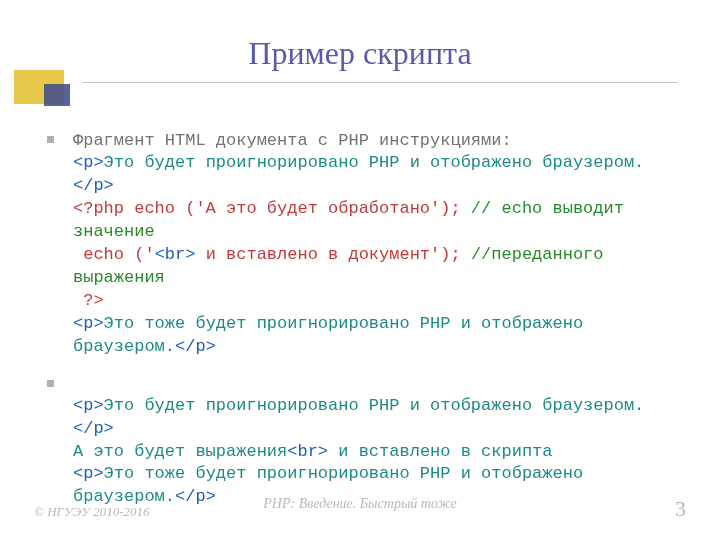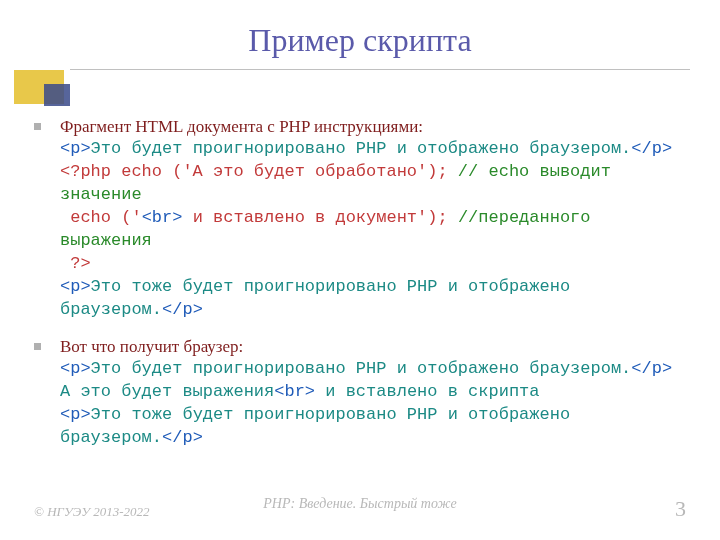--- a/index.html
+++ b/index.html
@@ -7,21 +7,21 @@
       width: 720px;
       height: 540px;
       background: #ffffff;
       font-family: 'Times New Roman', serif;
       position: relative;
       overflow: hidden;
     }
     .slide {
       width: 100%;
       height: 100%;
-      padding: 0;
+      padding: 13px;
     }
     .title-area {
       position: relative;
       height: 80px;
       text-align: center;
     }
     .title {
       font-size: 32px;
       color: #5a5aaa;
       font-weight: normal;
@@ -68,22 +68,22 @@
     }
     .bullet-marker {
       position: absolute;
       left: -26px;
       top: 7px;
       width: 7px;
       height: 7px;
       background: #b0b0b0;
     }
     .intro-text {
-      font-family: Liberation Serif, serif;
-      color: #7f1d1d;
+      font-family: Liberation Mono, monospace;
+      color: #737373;
     }
     .code-block {
       font-family: 'Consolas', 'Courier New', monospace;
       font-size: 17px;
       line-height: 1.35;
       white-space: pre-wrap;
       word-wrap: break-word;
     }
     .c-blue  { color: #1f5bb8; }
     .c-red   { color: #c23a3a; }
@@ -142,27 +142,27 @@
       <span class="intro-text">Фрагмент HTML документа с PHP инструкциями:</span><br>
       <div class="code-block"><span class="c-blue">&lt;p&gt;</span><span class="c-teal">Это будет проигнорировано PHP и отображено браузером.</span><span class="c-blue">&lt;/p&gt;</span>
 <span class="c-red">&lt;?php echo ('А это будет обработано');</span><span class="c-green"> // echo выводит значение</span>
 <span class="c-red"> echo ('</span><span class="c-blue">&lt;br&gt;</span><span class="c-red"> и вставлено в документ');</span><span class="c-green"> //переданного выражения</span>
 <span class="c-red"> ?&gt;</span>
 <span class="c-blue">&lt;p&gt;</span><span class="c-teal">Это тоже будет проигнорировано PHP и отображено браузером.</span><span class="c-blue">&lt;/p&gt;</span></div>
     </div>
 
     <div class="bullet-item">
       <div class="bullet-marker"></div>
-      <span class="intro-text">Вот что получит браузер:</span><br>
+      <br>
       <div class="code-block"><span class="c-blue">&lt;p&gt;</span><span class="c-teal">Это будет проигнорировано PHP и отображено браузером.</span><span class="c-blue">&lt;/p&gt;</span>
 <span class="c-teal">А это будет выражения</span><span class="c-blue">&lt;br&gt;</span><span class="c-teal"> и вставлено в скрипта</span>
 <span class="c-blue">&lt;p&gt;</span><span class="c-teal">Это тоже будет проигнорировано PHP и отображено браузером.</span><span class="c-blue">&lt;/p&gt;</span></div>
     </div>
 
   </div>
 
   <div class="footer">
-    <span class="copyright">© НГУЭУ 2013-2022</span>
+    <span class="copyright">© НГУЭУ 2010-2016</span>
     <span class="subtitle">PHP: Введение. Быстрый тоже</span>
     <span class="page-num">3</span>
   </div>
 
 </div>
 
 </body></html>

